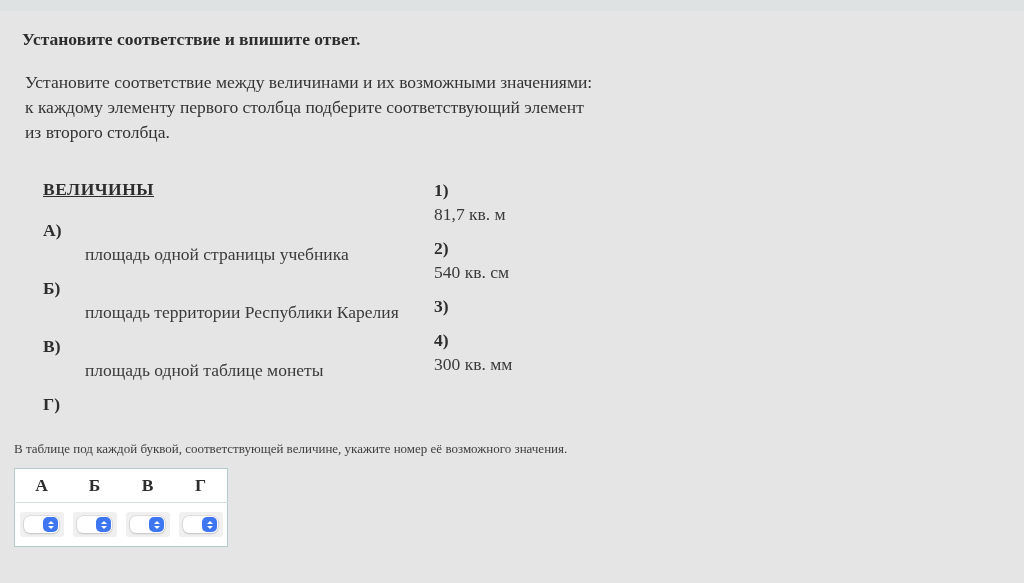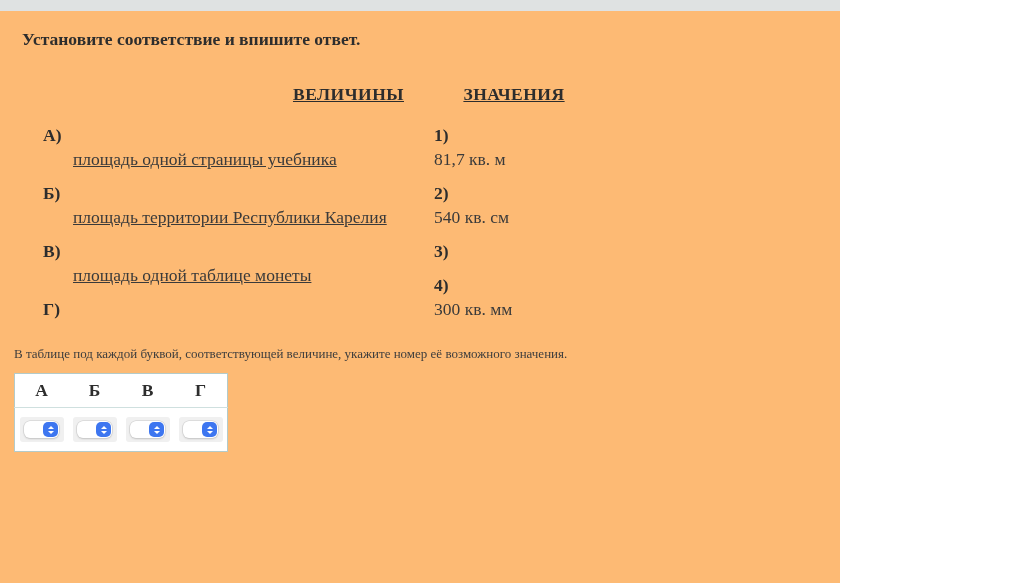--- a/index.html
+++ b/index.html
@@ -2,24 +2,24 @@
 <html><head>
 <meta charset="utf-8">
 <style>
   html, body {
     margin: 0;
     padding: 0;
     background: #ffffff;
   }
   .page {
     position: relative;
-    width: 840px;
+    width: 1024px;
     height: 583px;
     overflow: hidden;
-    background: #fdba74;
+    background: #e5e5e5;
     font-family: "Liberation Serif", "DejaVu Serif", serif;
     color: #333333;
   }
   .topbar {
     width: 100%;
     height: 11px;
     background: #dfe2e2;
   }
   .title {
     margin: 17px 0 0 22px;
@@ -49,37 +49,37 @@
   }
   .col-header {
     font-size: 17.5px;
     line-height: 22px;
     font-weight: bold;
     text-decoration: underline;
     letter-spacing: 0.5px;
     color: #2d2d2d;
     margin-bottom: 18px;
   }
-  .col-left .col-header { text-align: right; }
+  .col-left .col-header { text-align: left; }
   .col-right .col-header { width: 160px; text-align: center; }
   .match-item { margin-bottom: 10px; }
   .mi-label {
     display: block;
     font-size: 17.5px;
     line-height: 24px;
     font-weight: bold;
     color: #2d2d2d;
   }
   .mi-text {
     display: block;
     font-size: 17.5px;
     line-height: 24px;
     color: #3a3a3a;
   }
-  .col-left  .mi-text { margin-left: 30px; text-decoration: underline; }
+  .col-left  .mi-text { margin-left: 42px; }
   .col-right .mi-text { }
   .answer-instruction {
     margin: 12px 0 0 14px;
     font-size: 13px;
     line-height: 22px;
     color: #3d3d3d;
   }
   table.answer-table {
     margin: 8px 0 0 14px;
     border-collapse: collapse;
@@ -157,20 +157,23 @@
   }
 </style>
 </head>
 <body>
 
 <div class="page">
   <div class="topbar"></div>
 
   <div class="title">Установите соответствие и впишите ответ.</div>
 
+  <div class="intro">Установите соответствие между величинами и их возможными значениями:
+к каждому элементу первого столбца подберите соответствующий элемент
+из второго столбца.</div>
 
   <div class="match">
     <div class="col-left">
       <div class="col-header">ВЕЛИЧИНЫ</div>
 
       <div class="match-item">
         <span class="mi-label">А)</span>
         <span class="mi-text">площадь одной страницы учебника</span>
       </div>
       <div class="match-item">
@@ -180,21 +183,20 @@
       <div class="match-item">
         <span class="mi-label">В)</span>
         <span class="mi-text">площадь одной таблице монеты</span>
       </div>
       <div class="match-item">
         <span class="mi-label">Г)</span>
       </div>
     </div>
 
     <div class="col-right">
-      <div class="col-header">ЗНАЧЕНИЯ</div>
 
       <div class="match-item">
         <span class="mi-label">1)</span>
         <span class="mi-text">81,7 кв. м</span>
       </div>
       <div class="match-item">
         <span class="mi-label">2)</span>
         <span class="mi-text">540 кв. см</span>
       </div>
       <div class="match-item">

